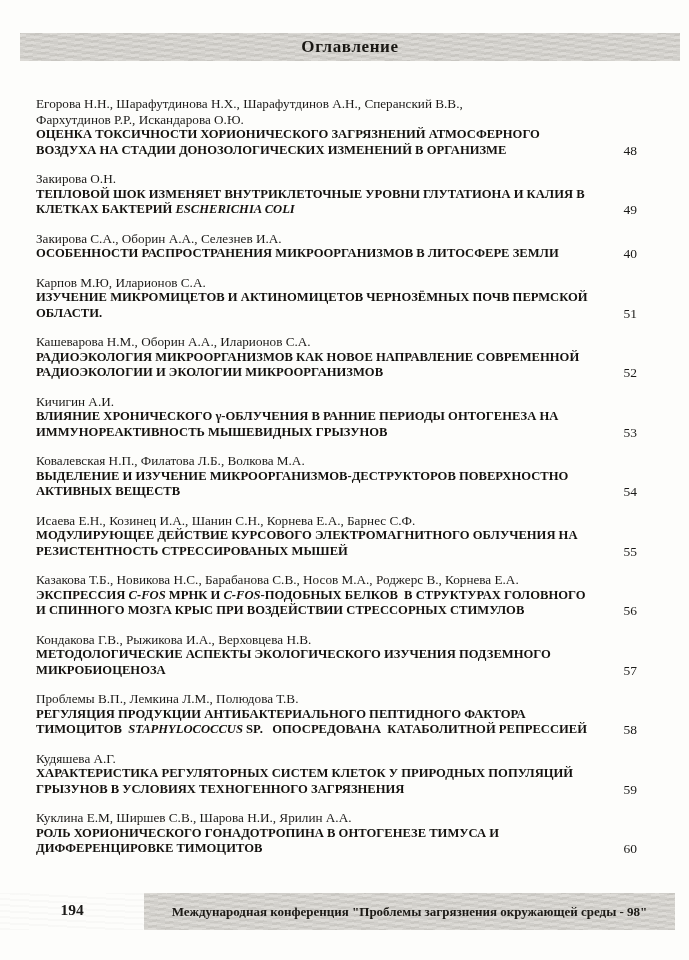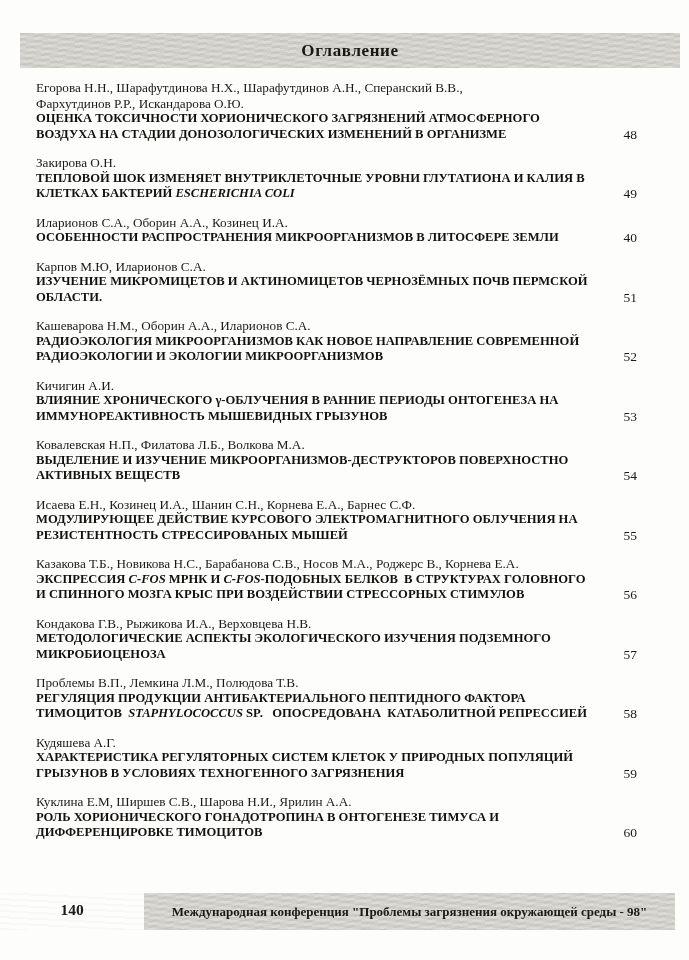--- a/index.html
+++ b/index.html
@@ -16,39 +16,39 @@
     overflow: hidden;
     font-family: "Liberation Serif", "DejaVu Serif", serif;
     color: #1b1a18;
   }
   
   .header-band {
     position: absolute;
     top: 33px;
     left: 20px;
     right: 9px;
-    height: 35px;
+    height: 28px;
     background:
       repeating-linear-gradient(7deg, rgba(255,255,255,0.10) 0 3px, rgba(0,0,0,0.035) 3px 6px),
       repeating-linear-gradient(-13deg, rgba(0,0,0,0.04) 0 2px, rgba(255,255,255,0.02) 2px 5px),
       #d7d5d0;
     display: flex;
     align-items: center;
     justify-content: center;
   }
   .header-band .title-text {
     font-size: 17px;
     font-weight: bold;
     letter-spacing: 0.6px;
     color: #191713;
   }
   
   .entries {
     position: absolute;
-    top: 80px;
+    top: 96px;
     left: 36px;
     right: 52px;
   }
   .entry {
     display: flex;
     align-items: flex-end;
     margin-bottom: 13px;
   }
   .entry-main {
     flex: 1 1 auto;
@@ -145,21 +145,21 @@
             <span class="line"><span>ТЕПЛОВОЙ ШОК ИЗМЕНЯЕТ ВНУТРИКЛЕТОЧНЫЕ УРОВНИ ГЛУТАТИОНА И КАЛИЯ В</span></span>
             <span class="line"><span>КЛЕТКАХ БАКТЕРИЙ </span><i>ESCHERICHIA COLI</i></span>
           </div>
     </div>
     <div class="pagenum">49</div>
   </div>
 
   <div class="entry">
     <div class="entry-main">
       <div class="authors">
-            <span class="line">Иларионов С.А., Оборин А.А., Козинец И.А.</span>
+            <span class="line">Закирова С.А., Оборин А.А., Селезнев И.А.</span>
           </div>
       <div class="title">
             <span class="line"><span>ОСОБЕННОСТИ РАСПРОСТРАНЕНИЯ МИКРООРГАНИЗМОВ В ЛИТОСФЕРЕ ЗЕМЛИ</span></span>
           </div>
     </div>
     <div class="pagenum">40</div>
   </div>
 
   <div class="entry">
     <div class="entry-main">
@@ -286,19 +286,19 @@
       <div class="title">
             <span class="line"><span>РОЛЬ ХОРИОНИЧЕСКОГО ГОНАДОТРОПИНА В ОНТОГЕНЕЗЕ ТИМУСА И</span></span>
             <span class="line"><span>ДИФФЕРЕНЦИРОВКЕ ТИМОЦИТОВ</span></span>
           </div>
     </div>
     <div class="pagenum">60</div>
   </div>
 </div>
 
   <div class="footer">
-    <span class="folio">140</span>
+    <span class="folio">194</span>
     <div class="footer-band">
       <span class="conf-text">Международная конференция "Проблемы загрязнения окружающей среды - 98"</span>
     </div>
   </div>
 
 </div>
 
 </body></html>

